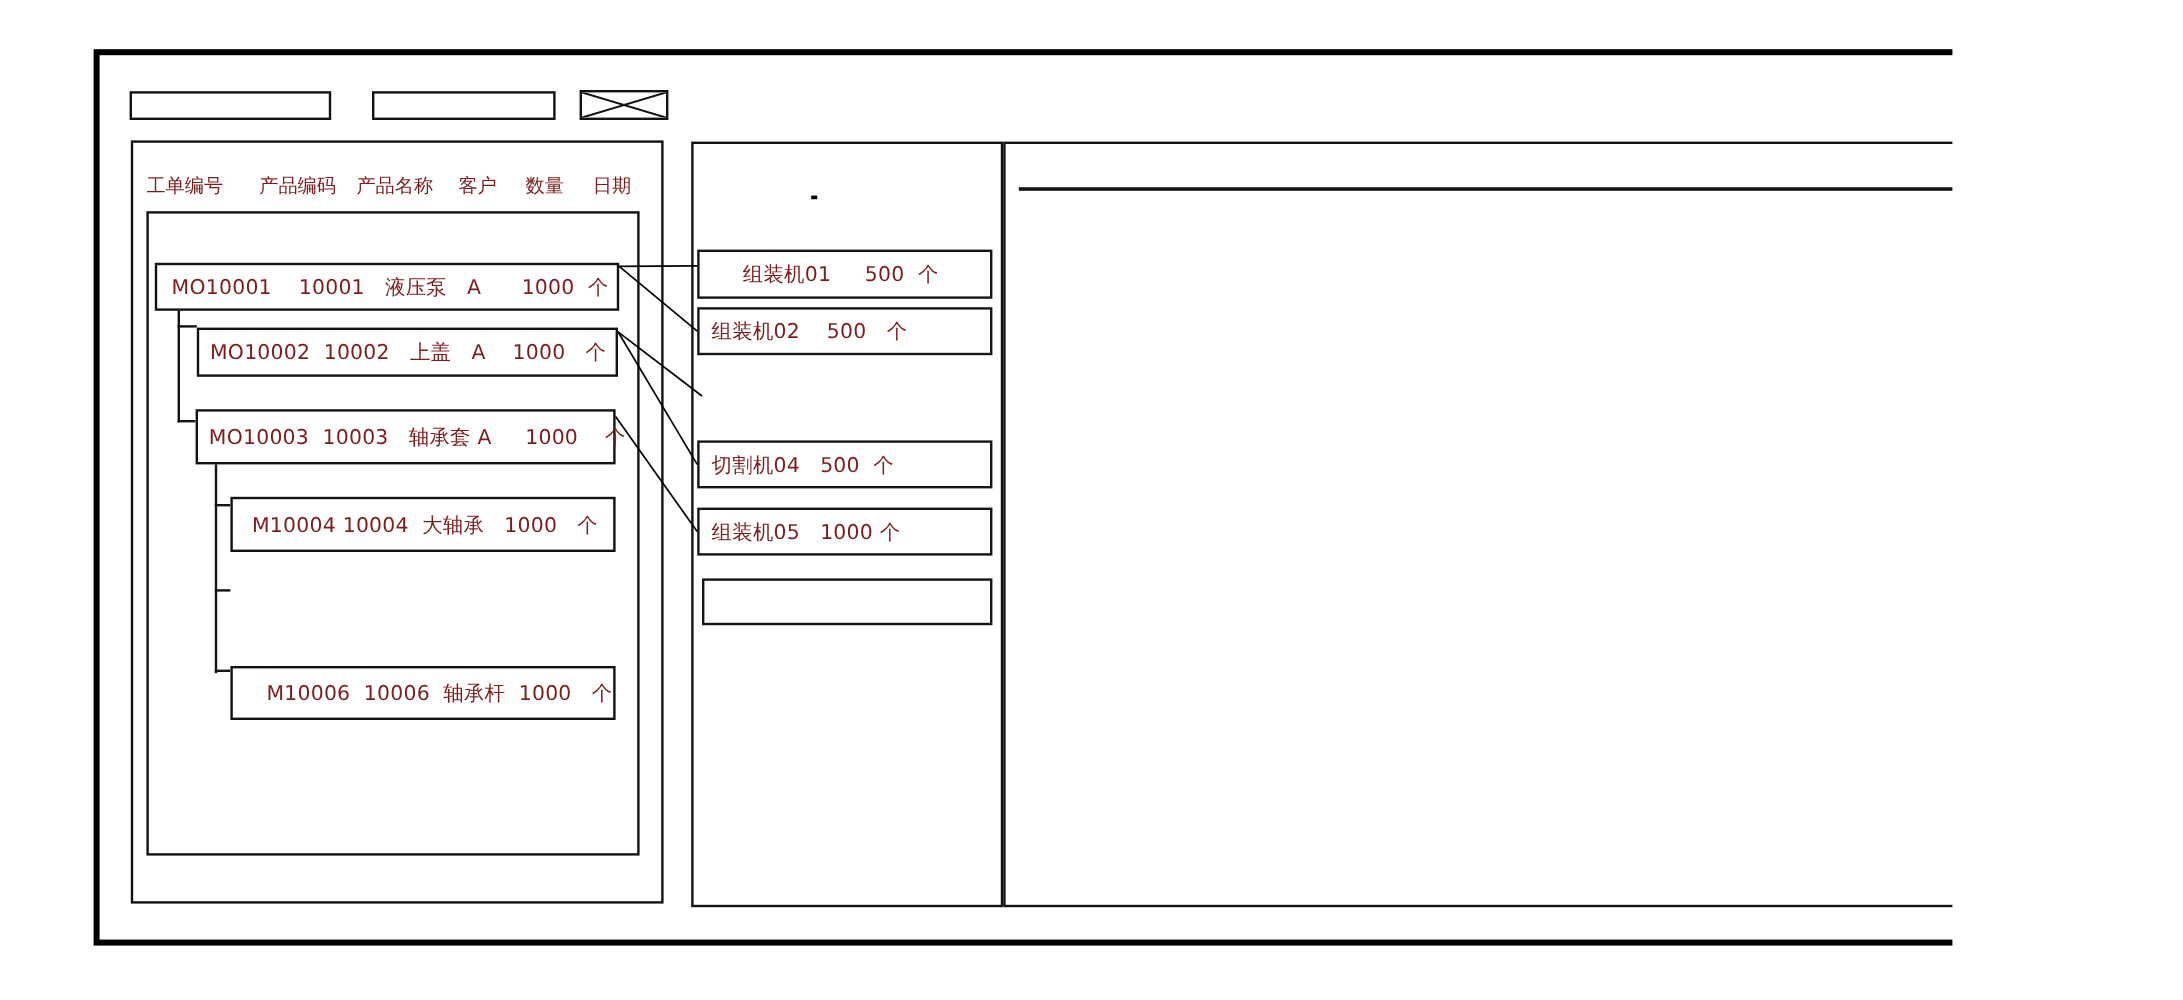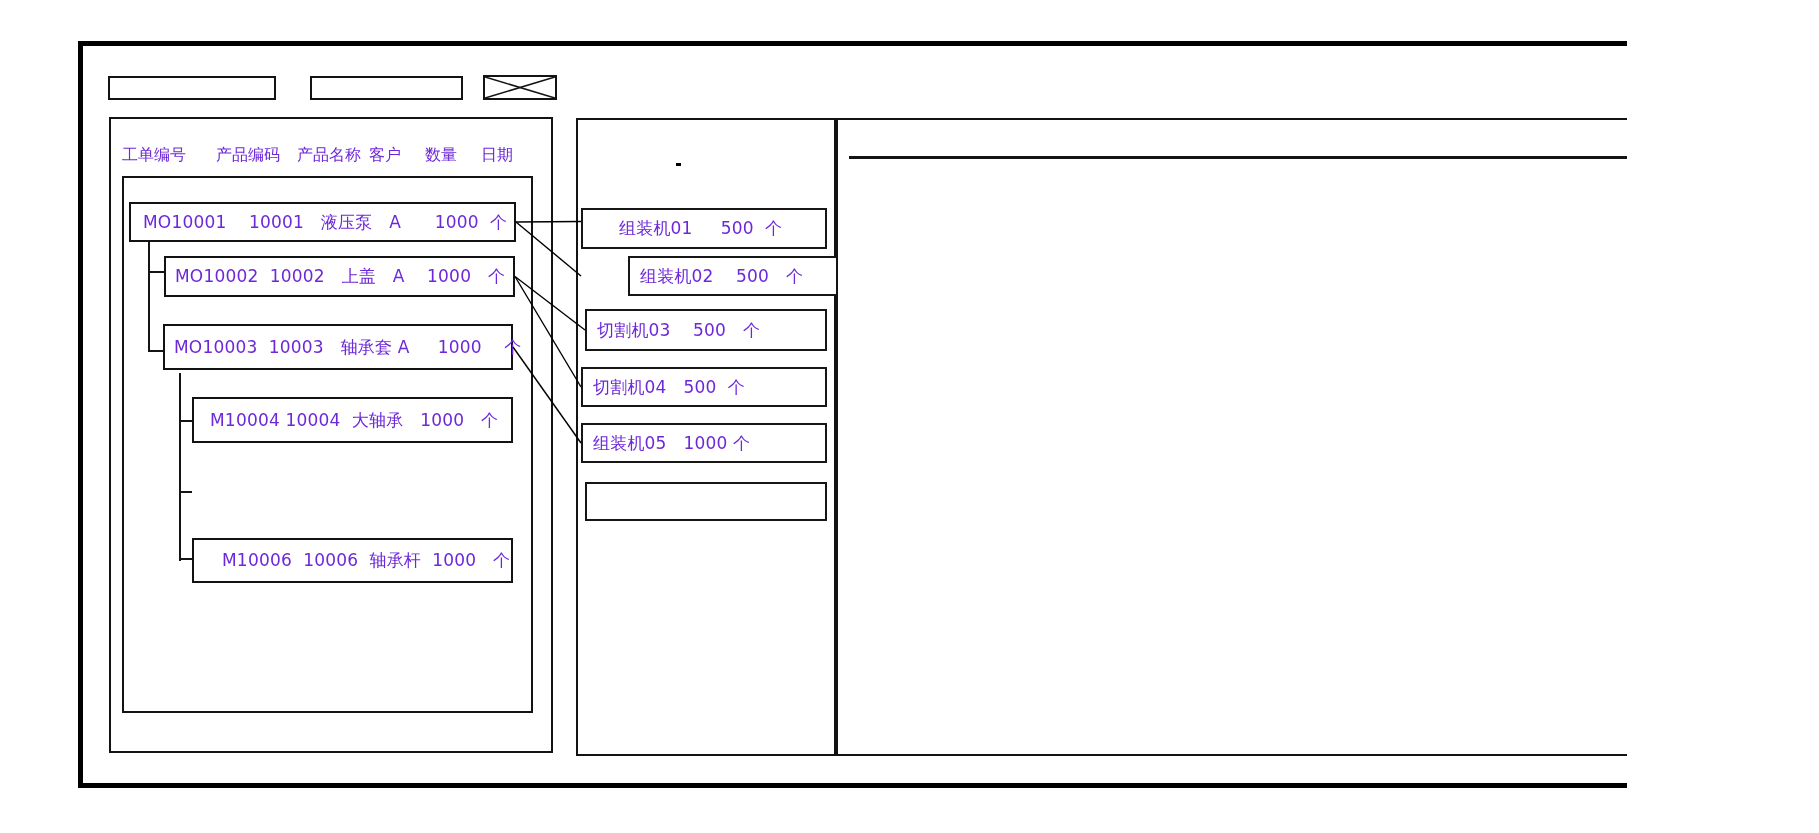--- a/index.html
+++ b/index.html
@@ -1,37 +1,37 @@
 <!DOCTYPE html>
 <html><head>
 <meta charset="utf-8">
 <style>
   html,body{margin:0;padding:0;background:#ffffff;}
   #canvas{
     position:relative;width:1627px;height:833px;background:#ffffff;
-    font-family:"DejaVu Sans","Liberation Sans",sans-serif;color:#6d28d9;
+    font-family:"DejaVu Sans","Liberation Sans",sans-serif;color:#7f1d1d;
     overflow:hidden;
   }
   .abs{position:absolute;box-sizing:border-box;}
   .frame{border:5px solid #000;background:#fff;}
   .b2{border:2px solid #131313;background:#fff;}
   .panel{border:2px solid #131313;background:#fff;}
   .node{
     border:2.5px solid #121212;background:#fff;
     display:flex;align-items:center;
-    font-size:17px;white-space:pre;letter-spacing:0.2px;
+    font-size:17px;white-space:pre;letter-spacing:0.2px;margin-top:17px;
   }
   .machine{
     border:2px solid #161616;background:#fff;
     display:flex;align-items:center;padding-left:10px;
     font-size:17px;white-space:pre;letter-spacing:0.2px;
   }
   .wo-header{display:flex;align-items:center;font-size:16px;white-space:pre;}
   .wo-header span{display:inline-block;}
-  .g1{margin-right:18px;} .g2{margin-right:17px;margin-left:12px;} .g3{margin-right:8px;}
+  .g1{margin-right:18px;} .g2{margin-right:17px;margin-left:12px;} .g3{margin-right:21px;}
   .g4{margin-right:24px;} .g5{margin-right:24px;}
   .lk{background:#141414;}   
   .divider{background:#141414;}
   .dot{background:#000;}
   #conn-svg{position:absolute;left:0;top:0;width:1819px;height:833px;pointer-events:none;}
   .xbox{border:2px solid #131313;background:#fff;padding:0;line-height:0;}
 </style>
 </head>
 <body>
 
@@ -73,22 +73,21 @@
   <div class="abs node" style="left:164px;top:256px;width:351px;height:41px;padding-left:9px;">MO10002  10002   上盖   A    1000   个</div>
   <div class="abs node" style="left:163px;top:324px;width:350px;height:46px;padding-left:9px;text-align:center;">MO10003  10003   轴承套 A     1000    个</div>
   <div class="abs node" style="left:192px;top:397px;width:321px;height:46px;padding-left:16px;">M10004 10004  大轴承   1000   个</div>
   <div class="abs node" style="left:192px;top:538px;width:321px;height:45px;padding-left:28px;">M10006  10006  轴承杆  1000   个</div>
 
   <div class="abs panel" style="left:576px;top:118px;width:260px;height:638px;"></div>
 
   <div class="abs dot" style="left:676px;top:163px;width:5px;height:3px;"></div>
 
   <div class="abs machine" style="left:581px;top:208px;width:246px;height:41px;padding-left:36px;">组装机01     500  个</div>
-  <div class="abs machine" style="left:581px;top:256px;width:246px;height:40px;margin-left:47px;">组装机02    500   个</div>
-  <div class="abs machine" style="left:585px;top:309px;width:242px;height:42px;">切割机03    500   个</div>
+  <div class="abs machine" style="left:581px;top:256px;width:246px;height:40px;">组装机02    500   个</div>
   <div class="abs machine" style="left:581px;top:367px;width:246px;height:40px;text-align:center;">切割机04   500  个</div>
   <div class="abs machine" style="left:581px;top:423px;width:246px;height:40px;">组装机05   1000 个</div>
   <div class="abs machine" style="left:585px;top:482px;width:242px;height:39px;"></div>
 
   <div class="abs panel" style="left:836px;top:118px;width:857px;height:638px;"></div>
   <div class="abs" style="left:849px;top:126px;width:830px;height:26px;font-size:16px;"></div>
   <div class="abs divider" style="left:849px;top:156px;width:843px;height:3px;"></div>
 
   <svg id="conn-svg">
       <line x1="516" y1="222" x2="581" y2="221.5" stroke="#000000" stroke-width="1.4"></line>

